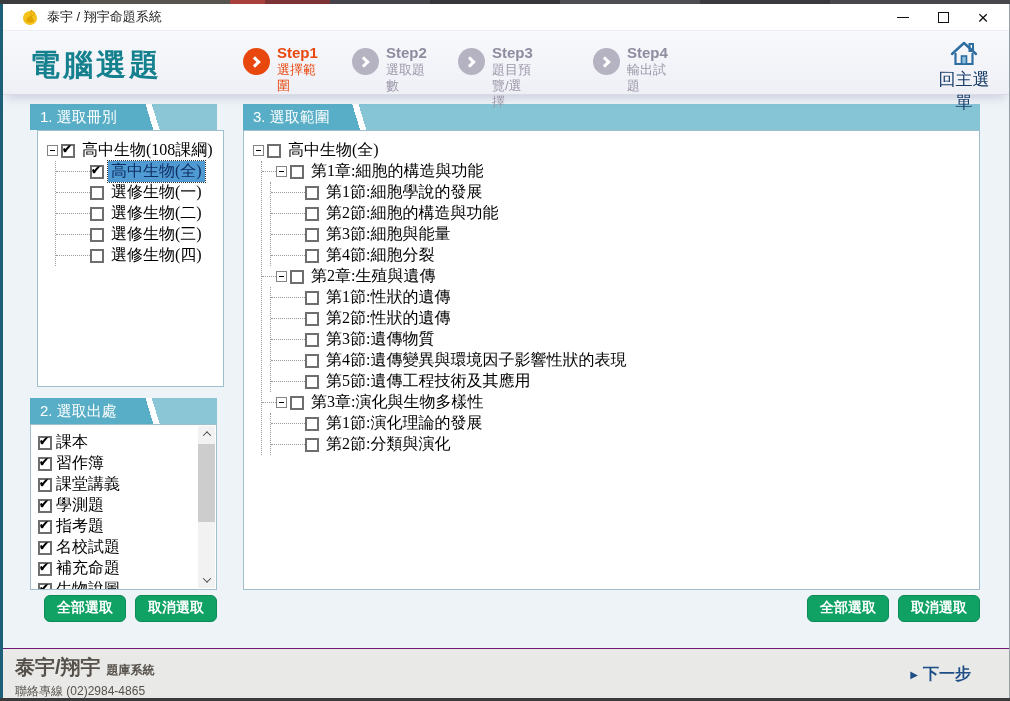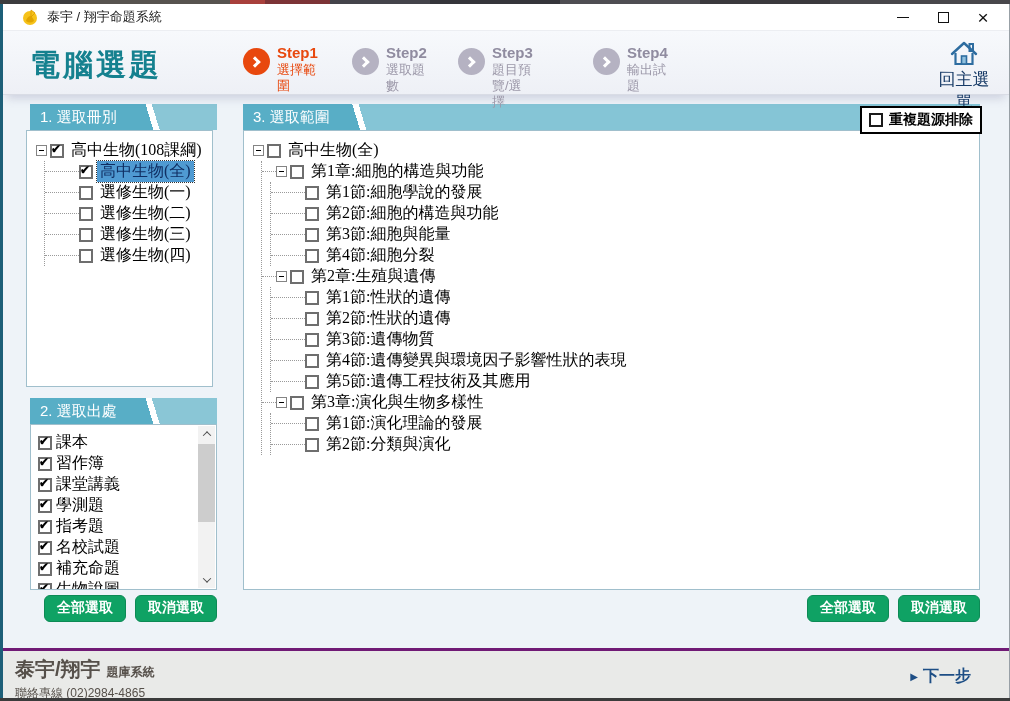--- a/index.html
+++ b/index.html
@@ -42,21 +42,21 @@
   #home-button { position:absolute; right:14px; top:9px; width:62px; text-align:center; cursor:pointer; }
   #home-button svg { display:block; margin:0 auto; }
   #home-label { font-size:17px; color:#173a66; margin-top:0; display:block; }
 
   
   .panel-header { position:absolute; height:26px; line-height:26px; color:#fff; font-size:15px; font-weight:normal; padding-left:10px; z-index:2; }
   .panel-body { position:absolute; background:#fff; border:1px solid #a0bfcc; z-index:1; }
 
   #books-header { left:30px; top:104px; width:187px;
     background:linear-gradient(73deg,#58aec6 0 118px,#ffffff 118px 124px,#8ac6d6 124px 100%); }
-  #books-body { left:26px; top:130px; width:187px; height:257px; overflow:hidden; }
+  #books-body { left:37px; top:130px; width:187px; height:257px; overflow:hidden; }
 
   #sources-header { left:30px; top:398px; width:187px;
     background:linear-gradient(73deg,#58aec6 0 118px,#ffffff 118px 124px,#8ac6d6 124px 100%); }
   #sources-body { left:30px; top:424px; width:187px; height:166px; overflow:hidden; }
 
   #scope-header { left:243px; top:104px; width:737px;
     background:linear-gradient(73deg,#58aec6 0 112px,#ffffff 112px 118px,#85c5d6 118px 100%); }
   #scope-body { left:243px; top:130px; width:737px; height:460px; overflow:hidden; }
 
   
@@ -91,21 +91,21 @@
   .sb-down .sb-chev { transform:rotate(225deg) translate(1px,1px); }
   #scroll-thumb { position:absolute; left:0; top:18px; width:17px; height:78px; background:#cdcdcd; }
 
   
   .btn-row { position:absolute; display:flex; justify-content:flex-end; gap:9px; }
   #books-buttons { left:30px; top:595px; width:187px; }
   #scope-buttons { left:243px; top:595px; width:737px; }
   .btn-green { background:#0fa264; border:1px solid #0c8a55; color:#fff; font-size:14px; font-weight:bold; padding:3px 12px 4px; border-radius:6px; cursor:pointer; font-family:"Liberation Sans", sans-serif; }
 
   
-  #footer { position:absolute; left:3px; top:648px; width:1006px; height:50px; background:#e9eae8; border-top:3px solid #701a75; }
+  #footer { position:absolute; left:3px; top:648px; width:1006px; height:50px; background:#e9eae8; border-top:1px solid #701a75; }
   #footer-left { position:absolute; left:12px; top:5px; color:#56504a; }
   #footer-brand { font-size:20px; font-weight:bold; }
   #footer-system { font-size:12px; font-weight:bold; margin-left:6px; }
   #footer-hotline { font-size:12px; margin-top:2px; }
   #next-button { position:absolute; right:38px; top:15px; display:flex; align-items:center; gap:5px; cursor:pointer; color:#1d4e85; }
   #next-icon { font-size:10px; line-height:1; }
   #next-label { font-size:16px; font-weight:bold; }
 </style>
 </head>
 <body>
@@ -380,24 +380,20 @@
                     <span class="cb"></span>
                     <span class="tree-label">第2節:分類與演化</span>
                   </div>
                 </div>
               </div>
             </div>
           </div>
         </div>
       </div>
   </div>
-  <div id="dup-box">
-    <span class="cb"></span>
-    <span id="dup-label">重複題源排除</span>
-  </div>
   <div class="btn-row" id="scope-buttons">
     <button class="btn-green">全部選取</button>
     <button class="btn-green">取消選取</button>
   </div>
 
   <div id="footer">
     <div id="footer-left">
       <div>
         <span id="footer-brand">泰宇/翔宇</span><span id="footer-system">題庫系統</span>
       </div>

